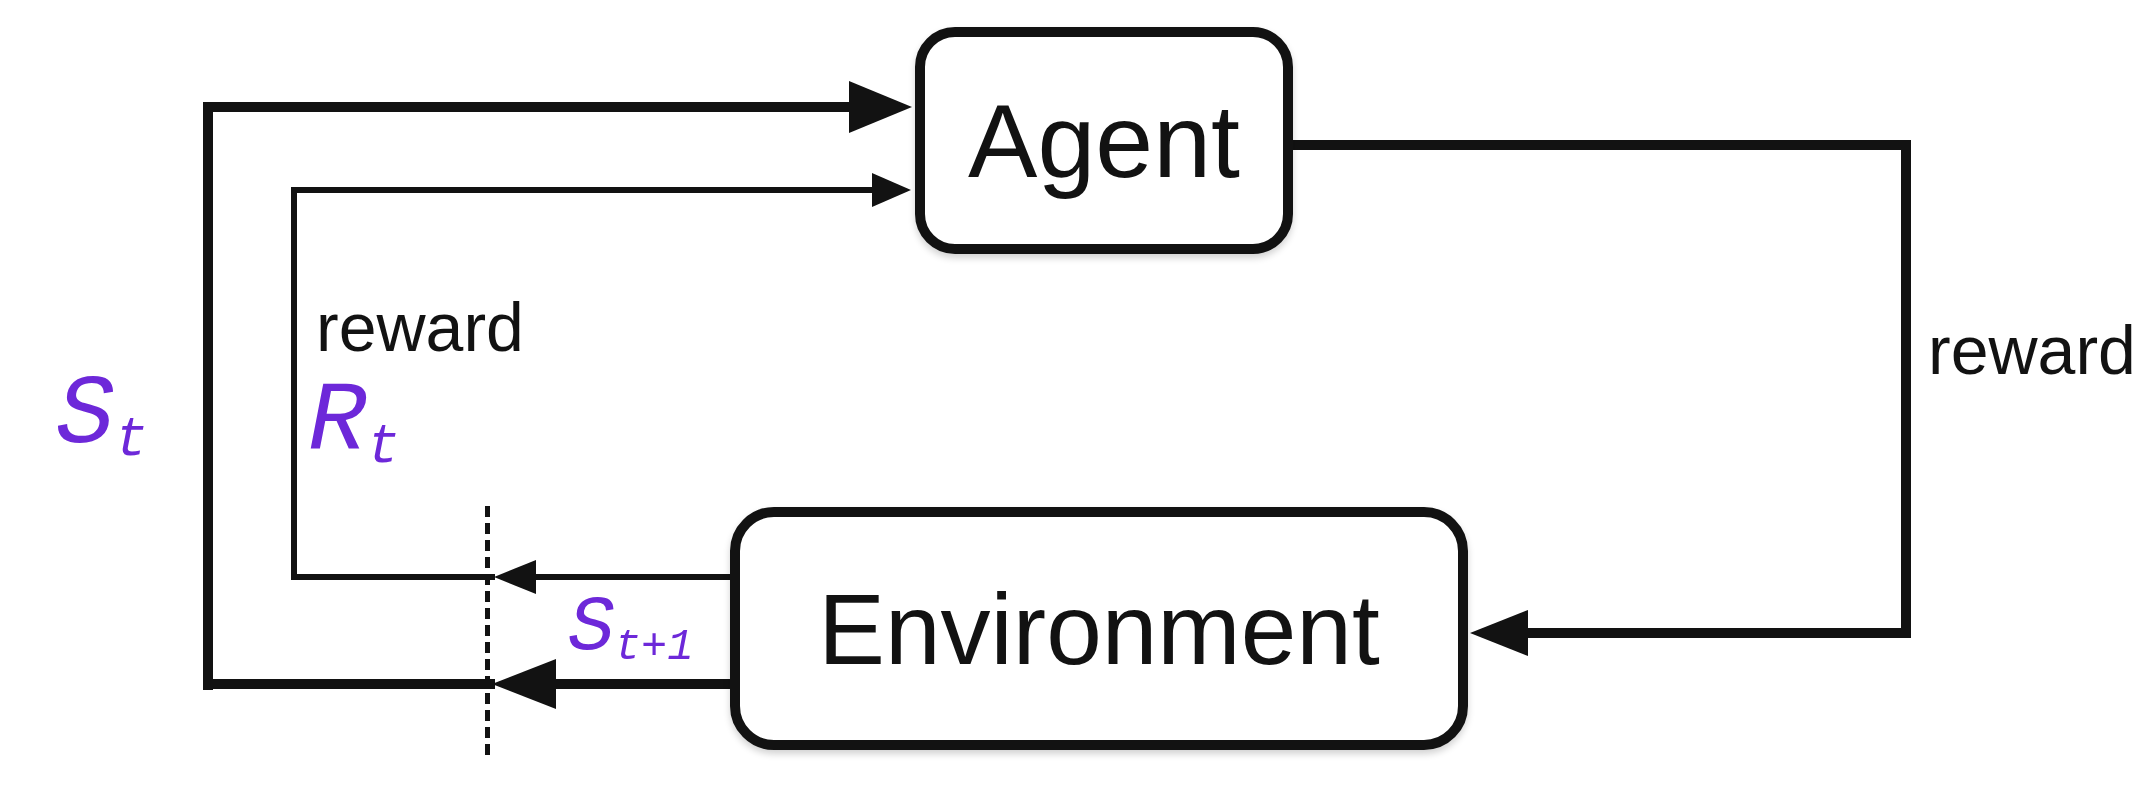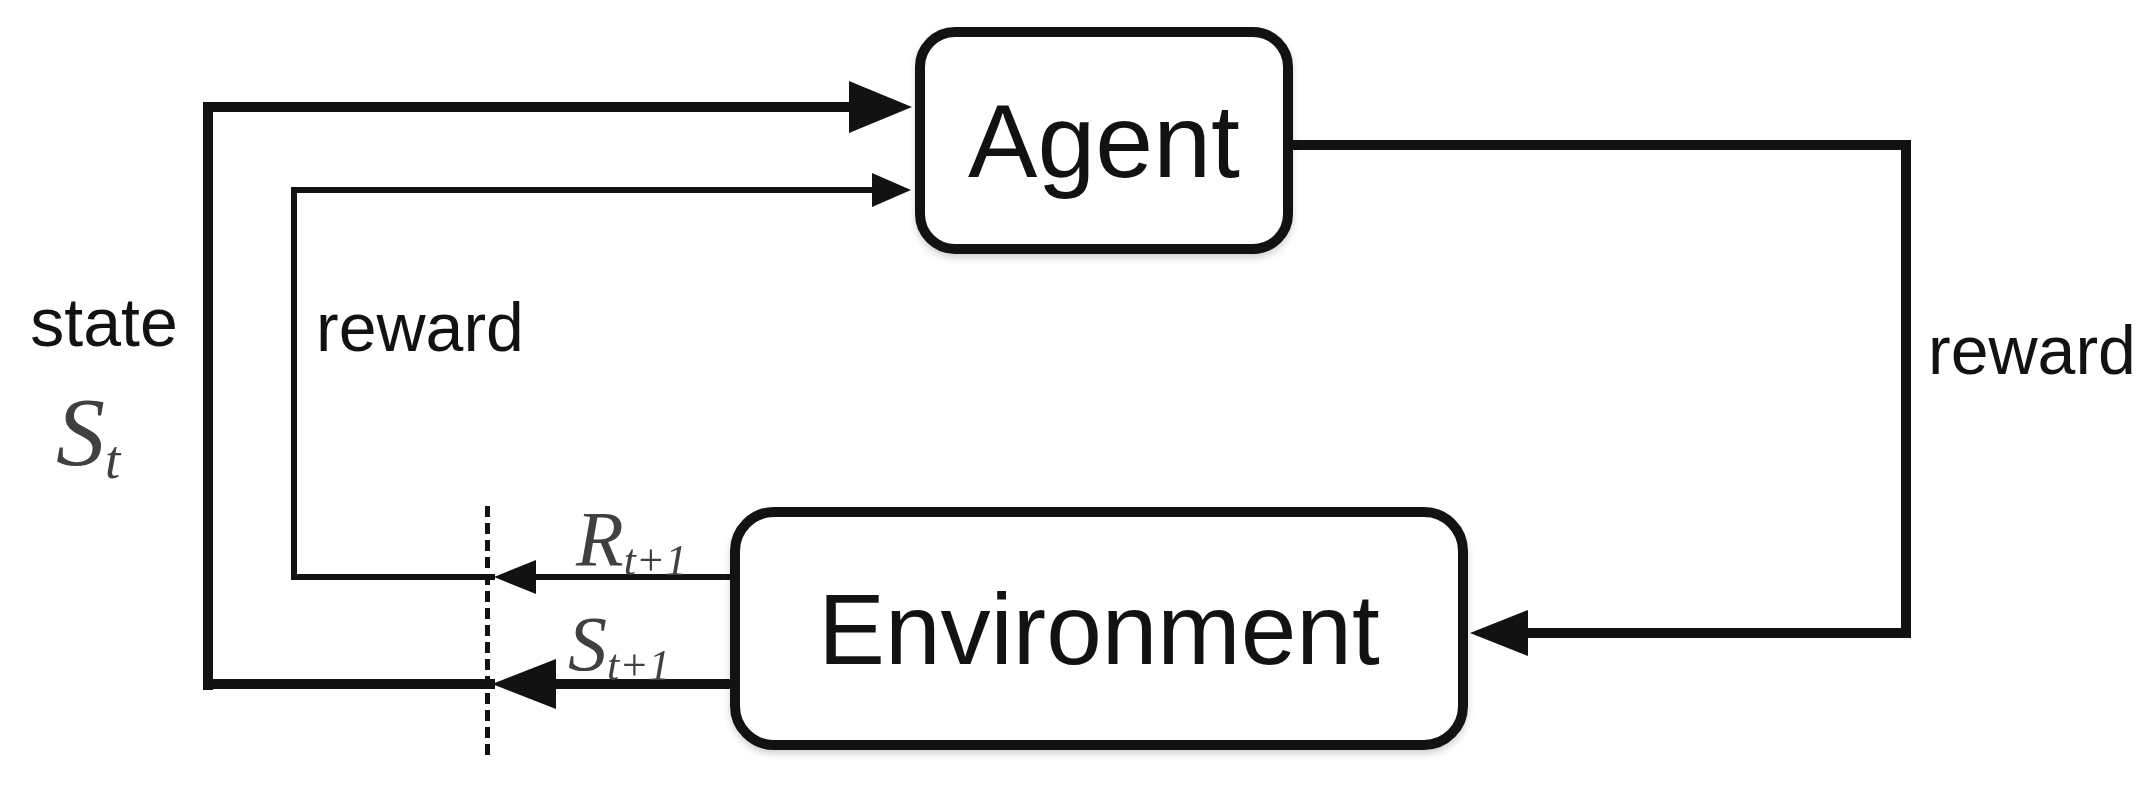--- a/index.html
+++ b/index.html
@@ -105,26 +105,25 @@
     white-space: nowrap;
     text-align: right;
   }
   #state-word-label  { left: 22px;  top: 288px; width: 164px; text-align: center; }
   #reward-word-label { left: 316px; top: 293px; }
   #action-word-label { left: 1928px; top: 316px; }
 
   
   .math-label {
     position: absolute;
-    font-family: Liberation Serif, serif;
+    font-family: Liberation Mono, monospace;
     font-style: italic;
     line-height: 1;
-    color: #404040;
+    color: #6d28d9;
     white-space: nowrap;
-    margin-top: 16px;
   }
   .math-label .msub {
     font-size: 0.56em;
     display: inline-block;
     transform: translateY(0.24em);
   }
   #state-symbol  { left: 56px;   top: 367px; font-size: 98px; }
   #reward-symbol { left: 308px;  top: 374px; font-size: 98px; }
   #action-symbol { left: 1924px; top: 407px; font-size: 98px; }
   #next-reward-symbol { left: 576px; top: 484px; font-size: 78px; }
@@ -158,24 +157,23 @@
 
   <div id="time-boundary-dashed-line"></div>
 
   <div class="node-box" id="agent-box">
     <span class="node-label">Agent</span>
   </div>
   <div class="node-box" id="environment-box">
     <span class="node-label">Environment</span>
   </div>
 
-  <div class="word-label" id="state-word-label">state</div>
   <div class="math-label" id="state-symbol"><span class="msym">S</span><span class="msub">t</span></div>
 
   <div class="word-label" id="reward-word-label">reward</div>
+  <div class="math-label" id="reward-symbol"><span class="msym">R</span><span class="msub">t</span></div>
 
   <div class="word-label" id="action-word-label">reward</div>
 
-  <div class="math-label" id="next-reward-symbol"><span class="msym">R</span><span class="msub">t+1</span></div>
 
   <div class="math-label" id="next-state-symbol"><span class="msym">S</span><span class="msub">t+1</span></div>
 
 </div>
 
 </body></html>

